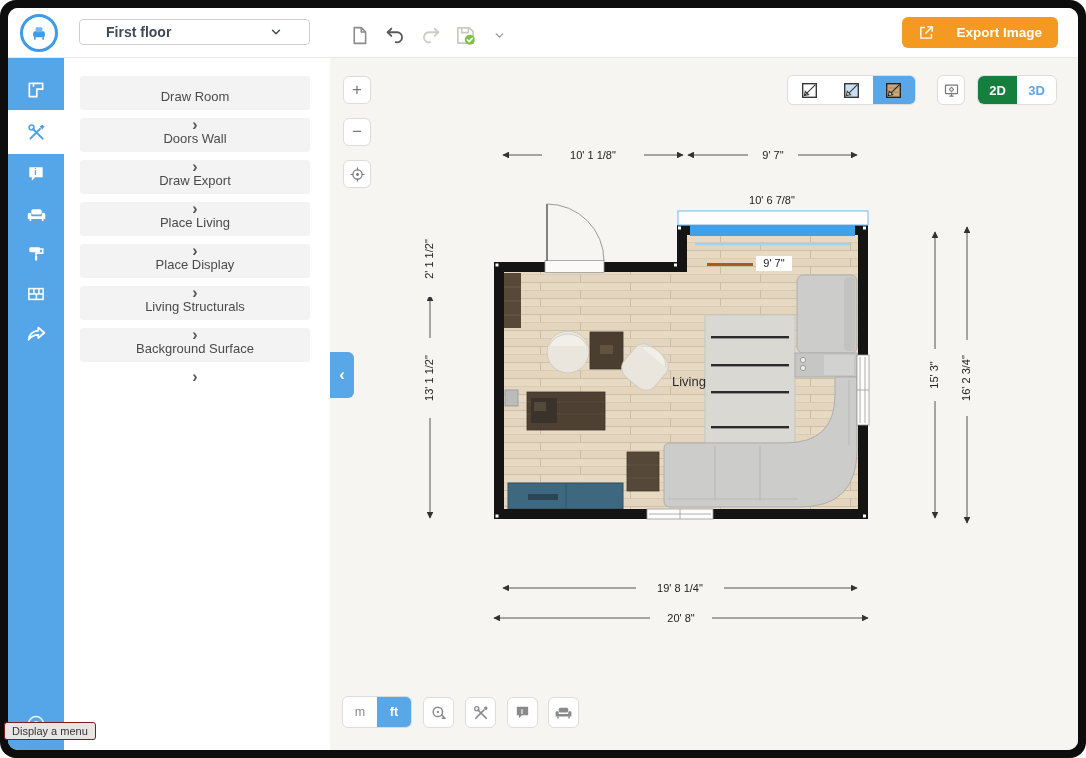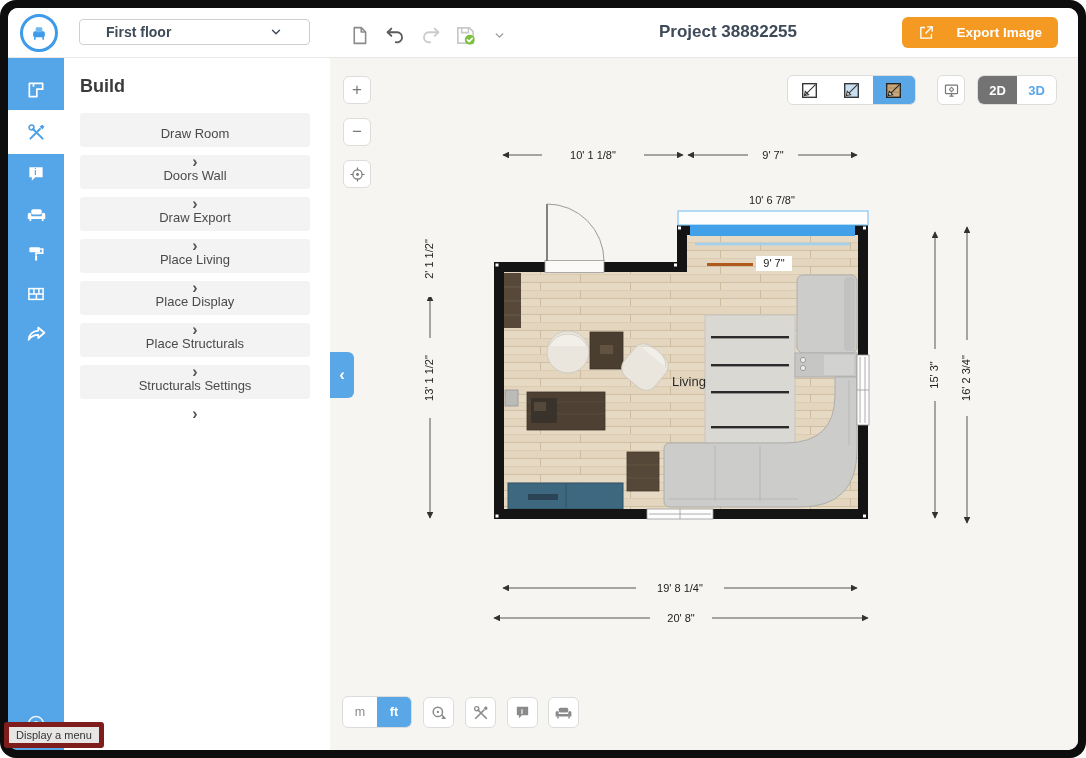--- a/index.html
+++ b/index.html
@@ -35,28 +35,28 @@
   .canvas { position:absolute; left:322px; top:50px; right:0; bottom:0; background:#F7F5F2; }
   .plan-svg { position:absolute; left:0; top:0; }
   .cv-btn { position:absolute; width:28px; height:28px; background:#fff; border:1px solid #DCDCDA; border-radius:6px; color:#777; display:flex; align-items:center; justify-content:center; font-size:17px; cursor:pointer; }
   .collapse-tab { position:absolute; left:0; top:294px; width:24px; height:46px; background:#5AA7E8; border-radius:0 6px 6px 0; color:#fff; display:flex; align-items:center; justify-content:center; font-size:17px; font-weight:700; cursor:pointer; }
   .render-group { position:absolute; top:17px; right:162px; width:129px; height:30px; background:#fff; border:1px solid #DCDCDA; border-radius:6px; display:flex; overflow:hidden; }
   .render-cell { flex:1; display:flex; align-items:center; justify-content:center; cursor:pointer; }
   .render-cell.sel { background:#5AA7E8; }
   .settings-btn { position:absolute; top:17px; right:113px; width:28px; height:30px; background:#fff; border:1px solid #DCDCDA; border-radius:6px; display:flex; align-items:center; justify-content:center; color:#777; cursor:pointer; }
   .dim-toggle { position:absolute; top:17px; right:21px; width:80px; height:30px; background:#fff; border:1px solid #DCDCDA; border-radius:7px; display:flex; overflow:hidden; }
   .dim-cell { flex:1; display:flex; align-items:center; justify-content:center; font-size:13px; font-weight:700; color:#5AA7E8; cursor:pointer; }
-  .dim-cell.sel { background:#737373; color:#fff; }
+  .dim-cell.sel { background:#15803d; color:#fff; }
   .units-group { position:absolute; left:12px; top:638px; width:70px; height:32px; background:#fff; border:1px solid #DCDCDA; border-radius:6px; display:flex; overflow:hidden; }
   .unit-cell { flex:1; display:flex; align-items:center; justify-content:center; font-size:12.5px; color:#8a8a8a; cursor:pointer; }
   .unit-cell.sel { background:#5AA7E8; color:#fff; font-weight:700; }
   .btoolbar-btn { position:absolute; top:639px; width:31px; height:31px; background:#fff; border:1px solid #DCDCDA; border-radius:6px; display:flex; align-items:center; justify-content:center; color:#8a8a8a; cursor:pointer; }
 
   
-  .tooltip { position:absolute; left:4px; top:722px; background:#E7E6E4; border:5px solid #7f1d1d; border-radius:3px; padding:2px 7px; font-size:11px; color:#333; z-index:20; white-space:nowrap; }
+  .tooltip { position:absolute; left:4px; top:722px; background:#E7E6E4; border:1px solid #7f1d1d; border-radius:3px; padding:2px 7px; font-size:11px; color:#333; z-index:20; white-space:nowrap; }
 
   .dim { font-size:11px; fill:#222; }
 </style>
 </head>
 <body>
 
 <div class="stage">
   <div class="device-frame"></div>
   <div class="app">
 
@@ -102,21 +102,20 @@
           <circle cx="16.5" cy="16.5" r="5.2" fill="#7CC142"></circle>
           <path d="M14 16.6l1.8 1.8 3.2-3.4" fill="none" stroke="#fff" stroke-width="1.7" stroke-linecap="round" stroke-linejoin="round"></path>
         </svg>
       </div>
       <div class="tb-icon" style="left:478px">
         <svg width="13" height="13" viewBox="0 0 24 24">
           <path d="M6 9l6 6 6-6" fill="none" stroke="#9a9a9a" stroke-width="2.6" stroke-linecap="round" stroke-linejoin="round"></path>
         </svg>
       </div>
 
-      <div class="title">Project 38882255</div>
 
       <button class="export-btn">
         <svg width="17" height="17" viewBox="0 0 24 24">
           <path d="M10 5H4v15h15v-6" fill="none" stroke="#fff" stroke-width="1.9" stroke-linejoin="round"></path>
           <path d="M13 4h7v7" fill="none" stroke="#fff" stroke-width="1.9" stroke-linejoin="round"></path>
           <path d="M20 4l-9 9" fill="none" stroke="#fff" stroke-width="1.9" stroke-linecap="round"></path>
         </svg>
         <span>Export Image</span>
       </button>
     </div>
@@ -169,21 +168,20 @@
       </div>
       <div class="strip-help">
         <svg width="20" height="20" viewBox="0 0 24 24">
           <circle cx="12" cy="12" r="9" fill="none" stroke="currentColor" stroke-width="1.8"></circle>
           <text x="12" y="16" font-size="11" font-weight="bold" fill="currentColor" text-anchor="middle" font-family="Liberation Sans, sans-serif">?</text>
         </svg>
       </div>
     </div>
 
     <div class="panel">
-      <div class="panel-title">Build</div>
 
       <div class="build-item">
         <svg width="18" height="18" viewBox="0 0 24 24">
           <path d="M12 3l8 4.5v9L12 21l-8-4.5v-9z" fill="none" stroke="#4a4a4a" stroke-width="1.7" stroke-linejoin="round"></path>
           <path d="M4 7.5l8 4.5 8-4.5M12 12v9" fill="none" stroke="#4a4a4a" stroke-width="1.7" stroke-linejoin="round"></path>
         </svg>
         <span class="lbl">Draw Room</span>
         <span class="chev">›</span>
       </div>
 
@@ -221,31 +219,31 @@
         </svg>
         <span class="lbl">Place Display</span>
         <span class="chev">›</span>
       </div>
 
       <div class="build-item">
         <svg width="18" height="18" viewBox="0 0 24 24">
           <rect x="4" y="4" width="16" height="16" fill="none" stroke="#4a4a4a" stroke-width="1.8"></rect>
           <path d="M9 16.5l3-5.5 3 5.5z" fill="#4a4a4a"></path>
         </svg>
-        <span class="lbl">Place Structurals</span>
+        <span class="lbl">Living Structurals</span>
         <span class="chev">›</span>
       </div>
 
       <div class="build-item">
         <svg width="18" height="18" viewBox="0 0 24 24">
           <path d="M4 14l8-4 8 4-8 4z" fill="none" stroke="#4a4a4a" stroke-width="1.6" stroke-linejoin="round"></path>
           <path d="M4 17l8 4 8-4" fill="none" stroke="#4a4a4a" stroke-width="1.6" stroke-linejoin="round"></path>
           <path d="M12.5 9.5L18 4l2 2-5.5 5.5" fill="none" stroke="#4a4a4a" stroke-width="1.6" stroke-linejoin="round"></path>
         </svg>
-        <span class="lbl">Structurals Settings</span>
+        <span class="lbl">Background Surface</span>
         <span class="chev">›</span>
       </div>
     </div>
 
     <div class="canvas">
 
       <svg class="plan-svg" width="748" height="692" viewBox="0 0 748 692">
         <defs>
           <marker id="arr" viewBox="0 0 10 10" refX="9" refY="5" markerWidth="7.5" markerHeight="7.5" orient="auto-start-reverse">
             <path d="M0 0L10 5L0 10z" fill="#333"></path>

